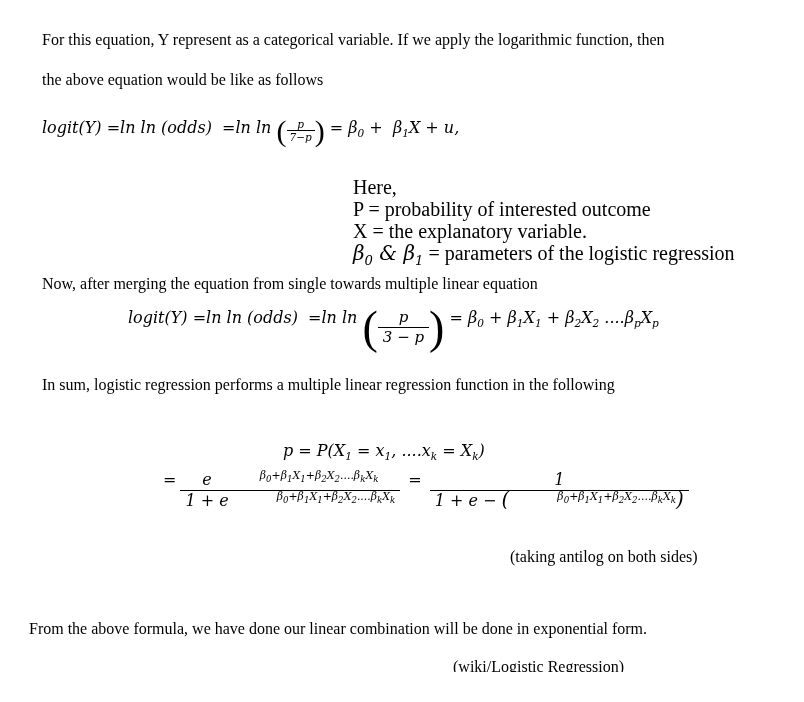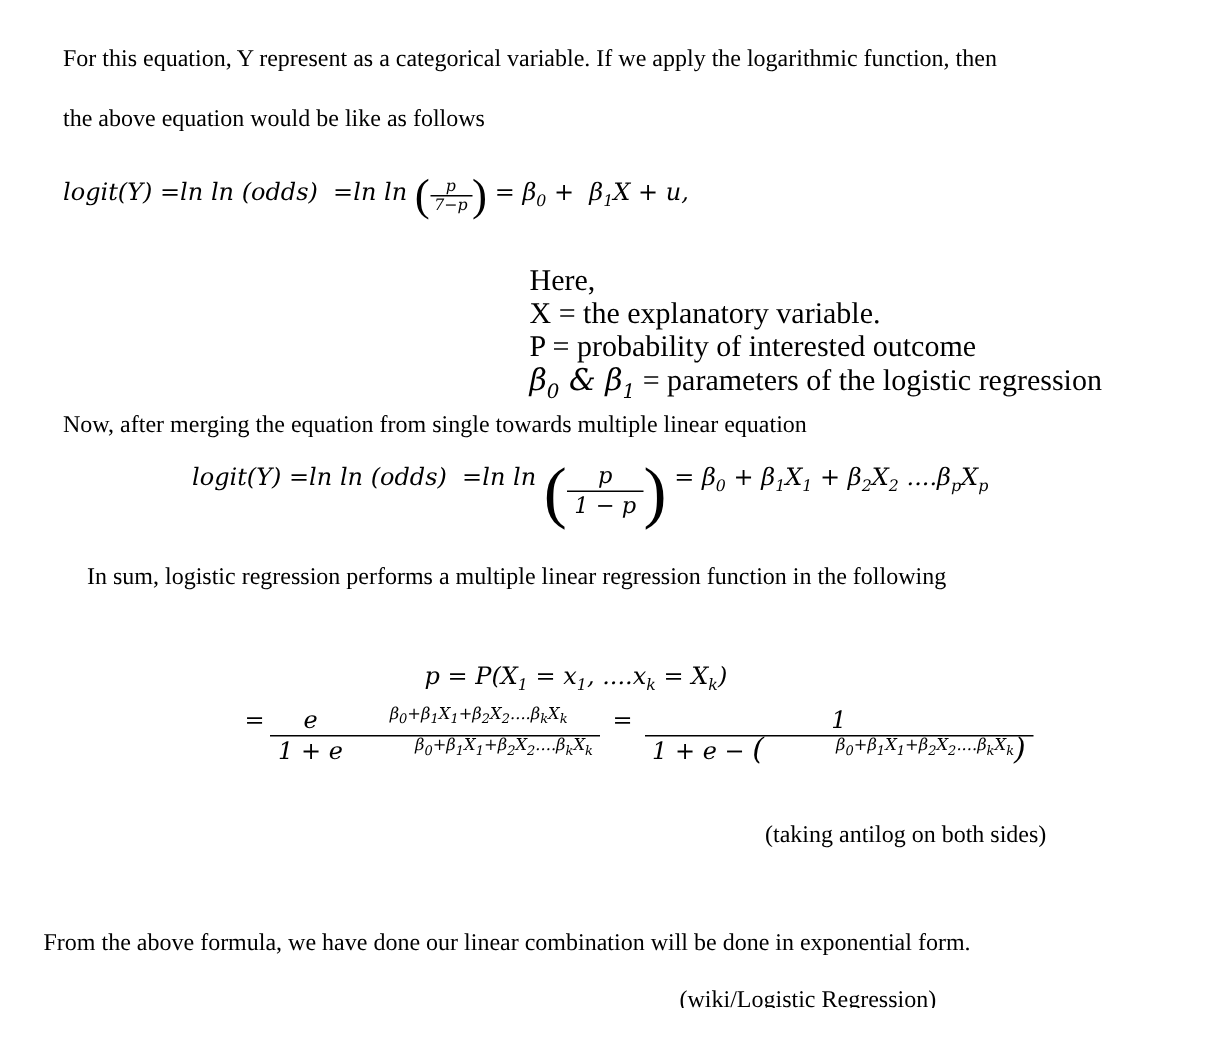--- a/index.html
+++ b/index.html
@@ -45,39 +45,39 @@
     <span class="frac frac-sm math">
       <span class="num">p</span>
       <span class="den">7−p</span>
     </span>
     <span class="bigparen bp1">)</span>
     <span class="math m16"><span> = β</span><sub>0</sub><span> +  β</span><sub>1</sub><span>X + u,</span></span>
   </div>
 
   <div class="here-block">
     <div>Here,</div>
+    <div>P = probability of interested outcome</div>
     <div>X = the explanatory variable.</div>
-    <div>P = probability of interested outcome</div>
     <div><span class="math"><span>β</span><sub>0</sub><span> &amp; β</span><sub>1</sub></span><span> = parameters of the logistic regression</span></div>
   </div>
 
   <div class="line" style="left:42px; top:274px;">Now, after merging the equation from single towards multiple linear equation</div>
 
   <div class="eqrow" style="left:128px; top:308px; height:56px;">
     <span class="math m16"><span>logit(Y) =ln ln (odds)  =ln ln </span></span>
     <span class="bigparen bp2">(</span>
     <span class="frac frac-md math">
       <span class="num">p</span>
-      <span class="den">1 − p</span>
+      <span class="den">3 − p</span>
     </span>
     <span class="bigparen bp2">)</span>
     <span class="math m16"><span> = β</span><sub>0</sub><span> + β</span><sub>1</sub><span>X</span><sub>1</sub><span> + β</span><sub>2</sub><span>X</span><sub>2</sub><span> ....β</span><sub>p</sub><span>X</span><sub>p</sub></span>
   </div>
 
-  <div class="line" style="left:58px; top:375px;">In sum, logistic regression performs a multiple linear regression function in the following</div>
+  <div class="line" style="left:42px; top:375px;">In sum, logistic regression performs a multiple linear regression function in the following</div>
 
   <div class="line math" style="left:283px; top:441px;"><span>p = P(X</span><sub>1</sub><span> = x</span><sub>1</sub><span>, ....x</span><sub>k</sub><span> = X</span><sub>k</sub><span>)</span></div>
 
   <div class="eqrow" style="left:163px; top:470px; height:66px;">
     <span class="math m16">=</span>
     <span class="frac math m16" style="margin-left:4px;">
       <span class="num"><span>e</span><sup class="exp"><span>β</span><sub>0</sub><span>+β</span><sub>1</sub><span>X</span><sub>1</sub><span>+β</span><sub>2</sub><span>X</span><sub>2</sub><span>....β</span><sub>k</sub><span>X</span><sub>k</sub></sup></span>
       <span class="den"><span>1 + e</span><sup class="exp"><span>β</span><sub>0</sub><span>+β</span><sub>1</sub><span>X</span><sub>1</sub><span>+β</span><sub>2</sub><span>X</span><sub>2</sub><span>....β</span><sub>k</sub><span>X</span><sub>k</sub></sup></span>
     </span>
     <span class="math m16" style="margin:0 8px;">=</span>

